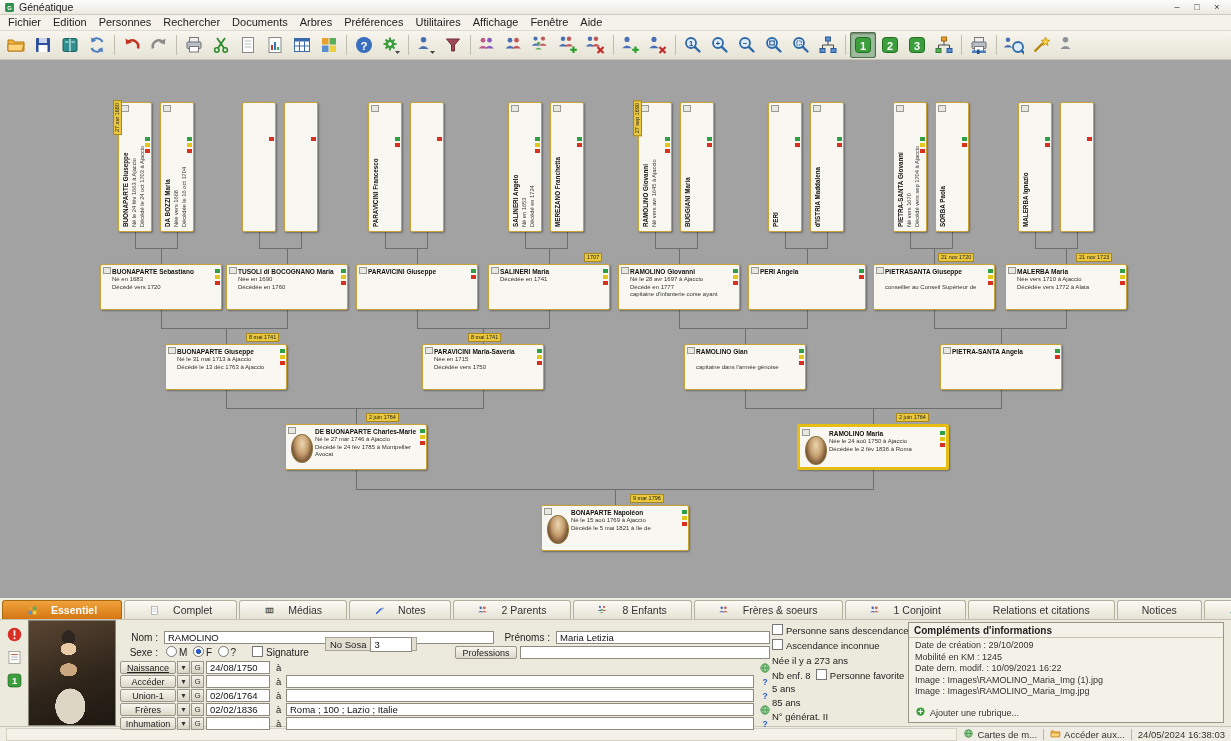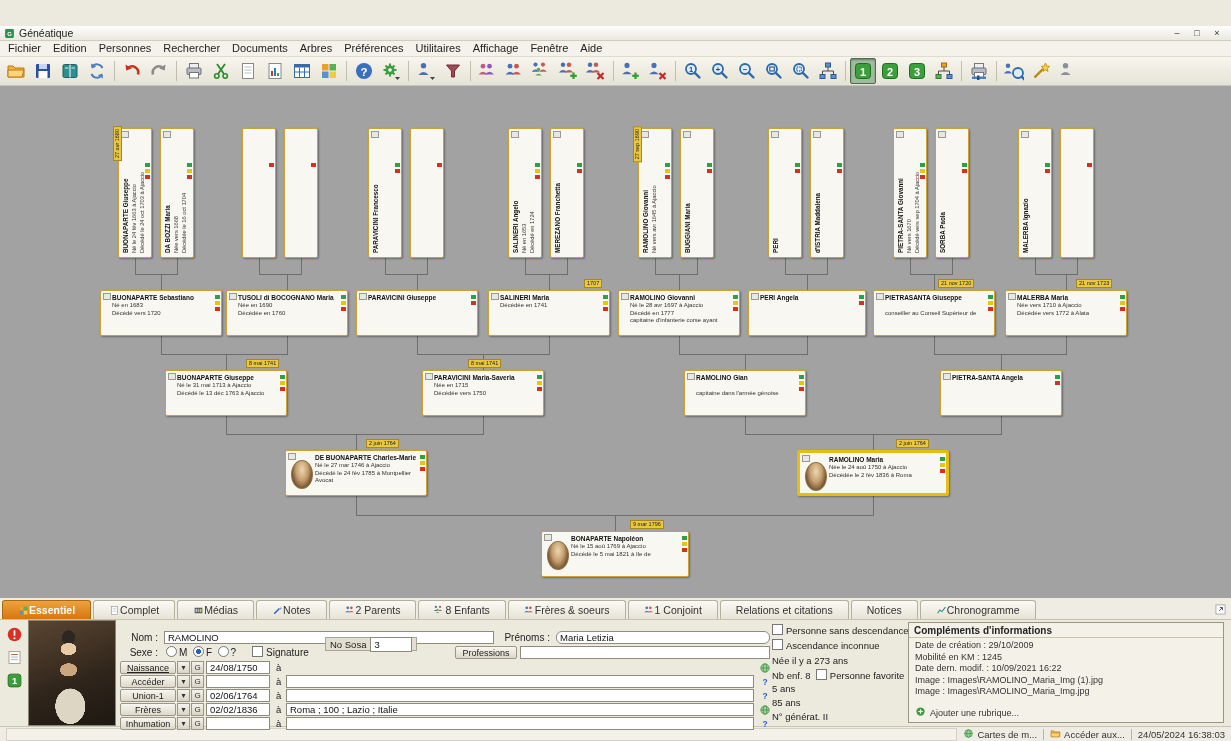--- a/index.html
+++ b/index.html
@@ -1,19 +1,19 @@
 <!DOCTYPE html>
 <html><head>
 <meta charset="utf-8">
 <style>
   html,body{margin:0;padding:0;}
   body{width:1231px;height:741px;overflow:hidden;font-family:"Liberation Sans","DejaVu Sans",sans-serif;background:#9c9c9c;-webkit-font-smoothing:antialiased;}
   .window{width:1231px;height:741px;display:flex;flex-direction:column;background:#eceade;}
   
-  .titlebar{height:15px;background:linear-gradient(#fdfdfc,#eae8df);border-bottom:1px solid #cfccc0;display:flex;align-items:center;padding:0 4px;font-size:10.5px;color:#222;flex:0 0 auto;box-sizing:border-box;margin-top:26px;}
+  .titlebar{height:15px;background:linear-gradient(#fdfdfc,#eae8df);border-bottom:1px solid #cfccc0;display:flex;align-items:center;padding:0 4px;font-size:10.5px;color:#222;flex:0 0 auto;box-sizing:border-box;}
   .appicon{width:11px;height:11px;display:inline-flex;margin-right:4px;}
   .appicon svg{width:11px;height:11px;}
   .wingrp{margin-left:auto;display:flex;}
   .winbtn{width:20px;text-align:center;font-size:9px;color:#333;cursor:default;line-height:14px;}
   
   .menubar{height:15px;background:#f4f2ea;display:flex;align-items:center;font-size:11px;color:#222;padding-left:2px;flex:0 0 auto;border-bottom:1px solid #dedbd0;}
   .menu-item{padding:0 6px;line-height:15px;}
   
   .toolbar{height:28px;background:linear-gradient(#f7f5ed,#e6e3d6);display:flex;align-items:center;padding:0 3px;gap:1px;flex:0 0 auto;border-bottom:1px solid #c9c5b6;}
   .tbtn{width:24px;height:24px;display:flex;align-items:center;justify-content:center;border:1px solid transparent;border-radius:2px;}
@@ -32,21 +32,21 @@
   .ln{font-size:6px;line-height:7.5px;color:#333;white-space:nowrap;}
   .vtxt{width:100%;height:100%;writing-mode:vertical-rl;transform:rotate(180deg);padding:4px 2px 2px 2px;box-sizing:border-box;}
   .vtxt .nm{font-size:6.3px;line-height:9px;}
   .vtxt .ln{font-size:5.7px;line-height:8px;}
   .flag{position:absolute;right:1px;width:5px;height:4px;z-index:3;}
   .mini-portrait{position:absolute;left:5px;top:9px;width:20px;height:27px;border-radius:50%;border:1px solid #8a7340;background:radial-gradient(ellipse at 50% 32%,#ecd7b2 0%,#c59e6e 42%,#7a5536 72%,#3c2c1e 100%);}
   .tag{position:absolute;background:#e9c73f;border:1px solid #a8871c;color:#222;font-size:5.5px;line-height:7px;padding:0 2px;white-space:nowrap;z-index:4;}
   .tag.v{writing-mode:vertical-rl;transform:rotate(180deg);padding:2px 0;}
   
   .tabsbar{height:21px;background:#efede3;display:flex;align-items:flex-end;padding:0 2px;gap:2px;flex:0 0 auto;border-bottom:1px solid #c6c2b2;}
-  .tab{height:18px;display:flex;align-items:center;gap:0;padding:0 15px;font-size:10.5px;background:linear-gradient(#fbfaf4,#e6e3d5);border:1px solid #b4b09e;border-bottom:none;border-radius:3px 3px 0 0;color:#333;white-space:nowrap;}
+  .tab{height:18px;display:flex;align-items:center;gap:13px;padding:0 24px;font-size:10.5px;background:linear-gradient(#fbfaf4,#e6e3d5);border:1px solid #b4b09e;border-bottom:none;border-radius:3px 3px 0 0;color:#333;white-space:nowrap;}
   .tab .ticon{display:inline-flex;}
   .tab.active{background:linear-gradient(#f0a23c,#d47712);color:#fff;font-weight:bold;border-color:#a86a10;}
   .tabexpand{margin-left:auto;width:18px;height:16px;display:flex;align-items:center;justify-content:center;margin-bottom:2px;}
   
   .panel{height:106px;position:relative;background:#eceadd;flex:0 0 auto;font-size:10px;color:#222;}
   .lefticons{position:absolute;left:0;top:0;width:28px;height:106px;display:flex;flex-direction:column;align-items:center;padding-top:5px;gap:5px;box-sizing:border-box;}
   .lico{width:18px;height:18px;display:flex;align-items:center;justify-content:center;}
   .lico svg{width:17px;height:17px;}
   .bigportrait{position:absolute;left:28px;top:0;width:88px;height:106px;border:1px solid #8a8474;box-sizing:border-box;
     background:
@@ -957,21 +957,21 @@
           </svg>
         </div>
       </div>
     <div class="bigportrait"></div>
 
     <div class="formarea">
       <div class="srow" style="top:3px">
         <span class="flabel" style="left:0;width:38px">Nom :</span>
         <input class="fin" style="left: 44px; width: 330px;" value="RAMOLINO">
         <span class="flabel" style="left:378px;width:52px">Prénoms :</span>
-        <input class="fin" style="left: 436px; width: 214px; border-radius: 6px;" value="Maria Letizia">
+        <input class="fin" style="left: 436px; width: 214px;" value="Maria Letizia">
       </div>
       <div class="srow" style="top:18px">
         <span class="flabel" style="left:0;width:38px">Sexe :</span>
         <span style="left:46px;line-height:13px">
           <span class="radio"></span><span>M</span>
           &nbsp;<span class="radio sel"></span><span>F</span>
           &nbsp;<span class="radio"></span><span>?</span>
         </span>
         <span style="left:132px;line-height:13px">
           <span class="cb"></span><span>Signature</span>

